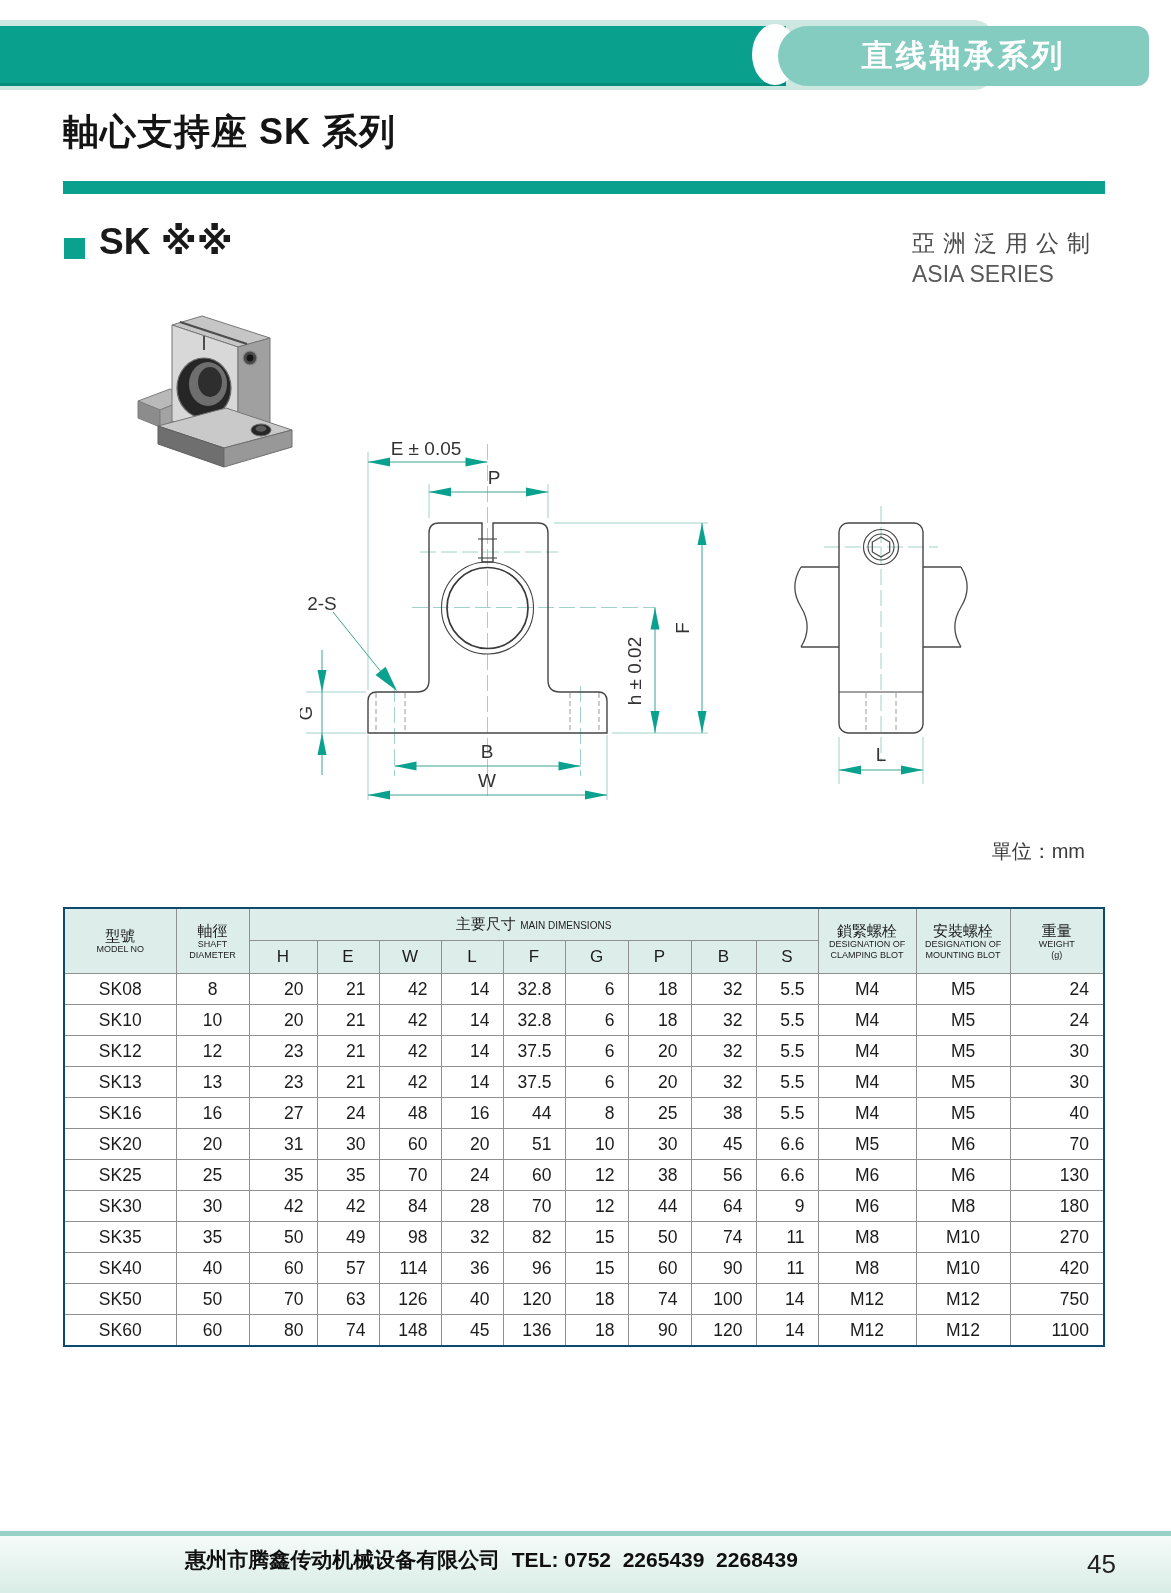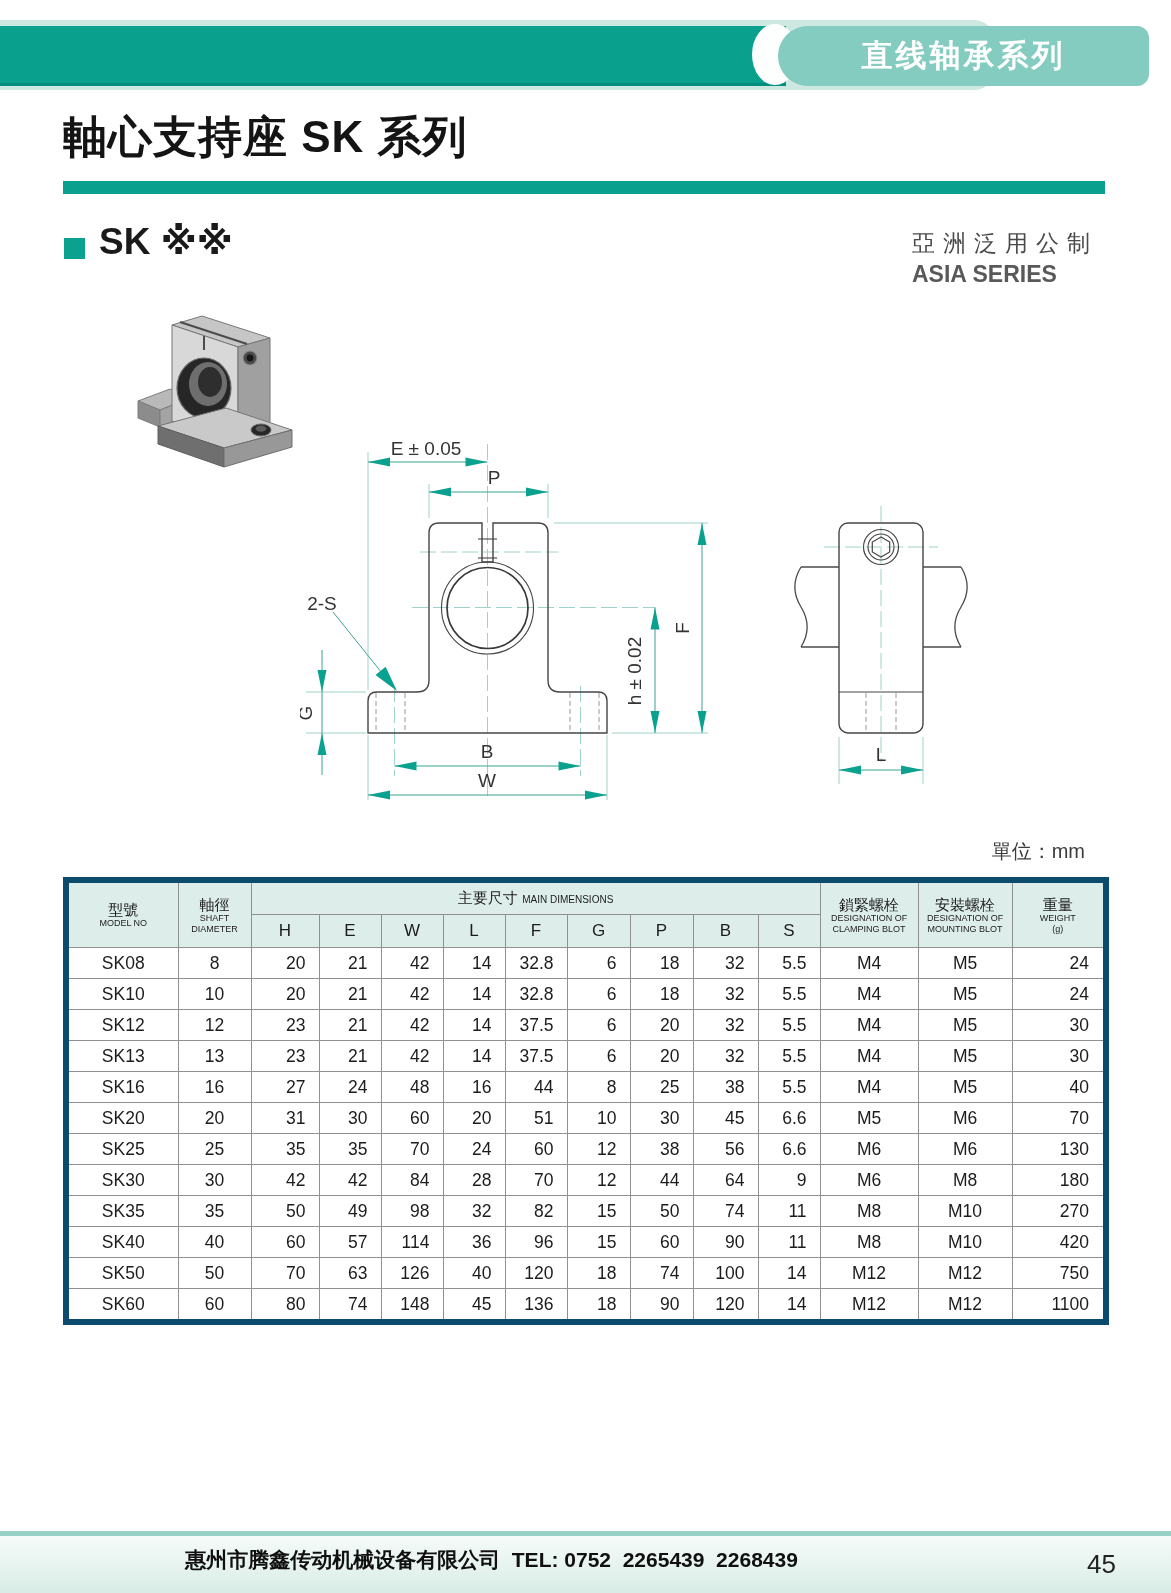--- a/index.html
+++ b/index.html
@@ -12,39 +12,39 @@
 
   
   .banner-wrap{left:0;top:20px;width:994px;height:70px;background:#cde7e1;border-radius:0 20px 20px 0;}
   .banner-dark{left:0;top:6px;width:786px;height:57px;background:#0aa08e;border-bottom:3px solid #038d7d;}
   .banner-gap{left:752px;top:4px;width:46px;height:61px;background:#fdfffe;border-radius:50%;}
   .banner-tab{left:778px;top:6px;width:371px;height:60px;background:#84cbc0;border-radius:30px 12px 12px 30px;
     display:flex;align-items:center;justify-content:center;}
   .banner-tab span{color:#ffffff;font-size:31px;font-weight:bold;letter-spacing:3px;}
 
   
-  .page-title{left:63px;top:108px;font-size:44px;font-weight:bold;color:#141414;letter-spacing:1px;}
+  .page-title{left:63px;top:108px;font-size:36px;font-weight:bold;color:#141414;letter-spacing:1px;}
   .title-bar{left:63px;top:181px;width:1042px;height:13px;background:#0aa08e;}
 
   
   .sk-bullet{left:64px;top:238px;width:21px;height:21px;background:#0aa18e;}
   .sk-heading{left:99px;top:220px;font-size:37px;font-weight:bold;color:#1a1a1a;}
   .asia-block{right:81px;top:228px;text-align:left;}
   .asia-cn{font-size:23px;color:#4a4a4a;letter-spacing:8px;margin-right:-8px;}
-  .asia-en{font-size:23px;font-weight:bold;color:#595959;margin-top:2px;}
+  .asia-en{font-size:23px;font-weight:normal;color:#595959;margin-top:2px;}
 
   
   .product-photo{left:130px;top:295px;}
   .dim-drawing{left:300px;top:436px;}
   .dim-drawing text{fill:#333333;font-size:19px;font-family:"Liberation Sans","DejaVu Sans",sans-serif;}
   .unit-note{right:86px;top:838px;font-size:20px;color:#3c3c3c;}
 
   
   .spec-table{left:63px;top:877px;}
-  table{border-collapse:collapse;table-layout:fixed;width:1042px;border:6px solid #0c4a6e;}
+  table{border-collapse:collapse;table-layout:fixed;width:1042px;border:2px solid #0c4a6e;margin-top:30px;}
   th,td{border:1px solid #909090;padding:0;color:#1c1c1c;}
   thead th{background:#ddeeea;font-weight:normal;vertical-align:middle;text-align:center;line-height:1.15;}
   .hdr-cn{font-size:15px;display:block;}
   .hdr-cn-inline{font-size:15px;}
   .hdr-en{font-size:9px;display:block;letter-spacing:0px;}
   .hdr-en-inline{font-size:10px;}
   .dims-sub th{font-size:17px;height:32px;background:#ddeeea;font-weight:normal;}
   tbody td{height:30px;font-size:17.5px;text-align:center;}
   tbody td.c-dim{text-align:right;padding-right:13px;}
   tbody td.c-weight{text-align:right;padding-right:14px;}

